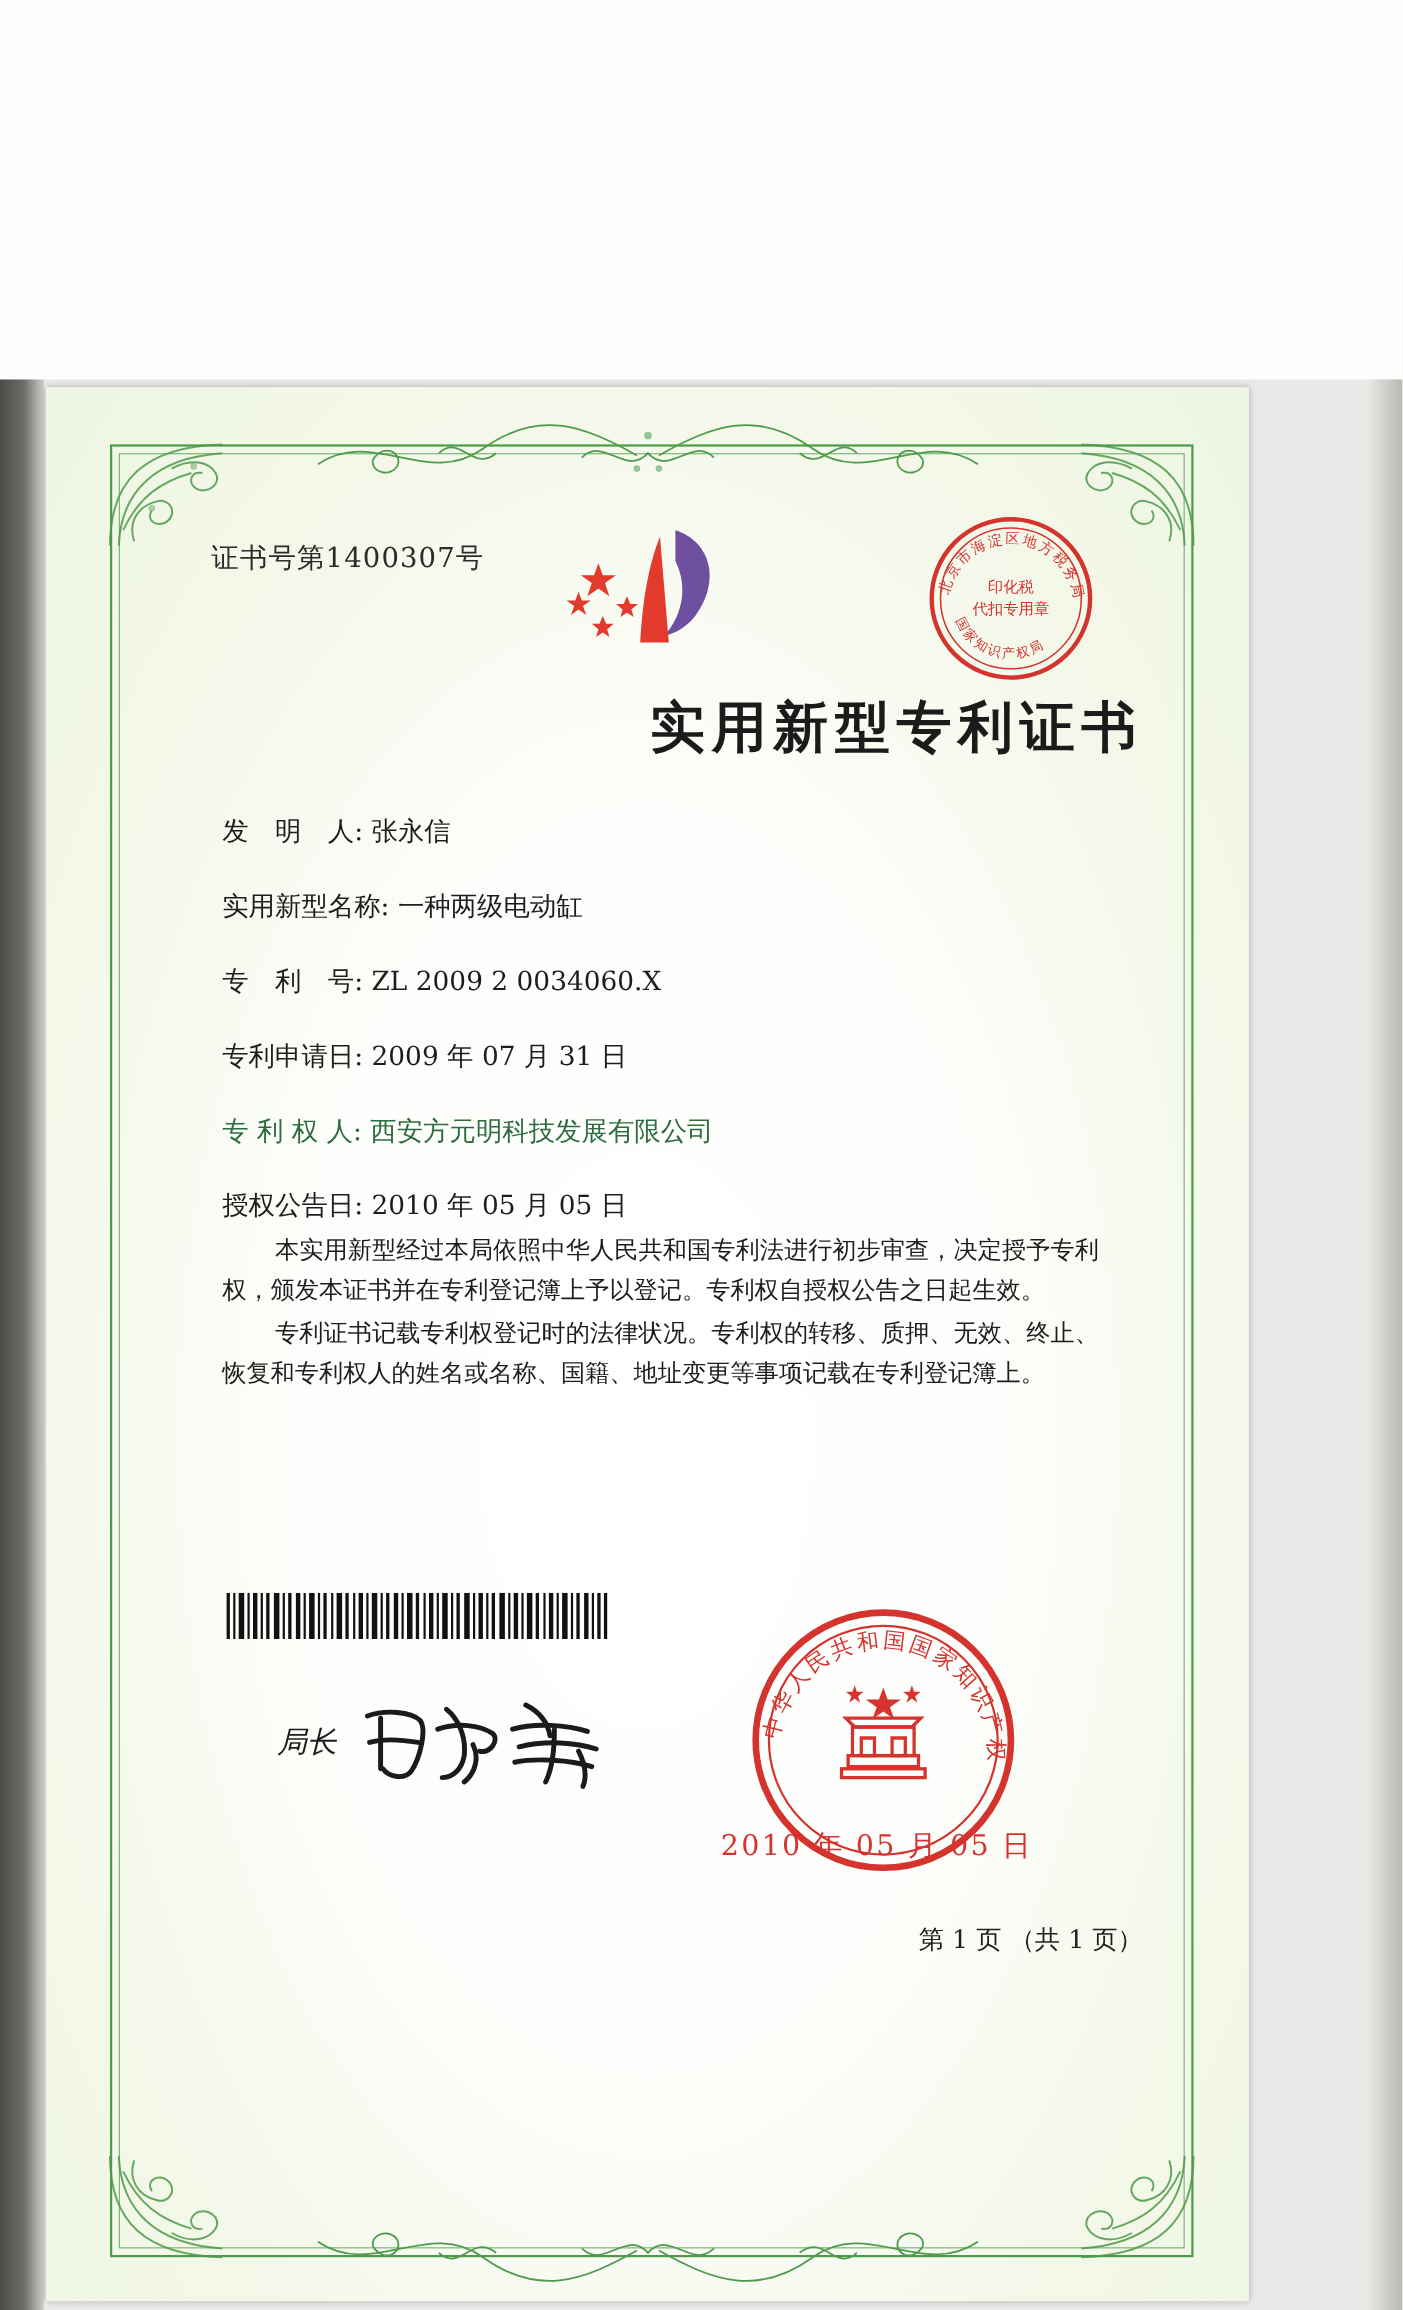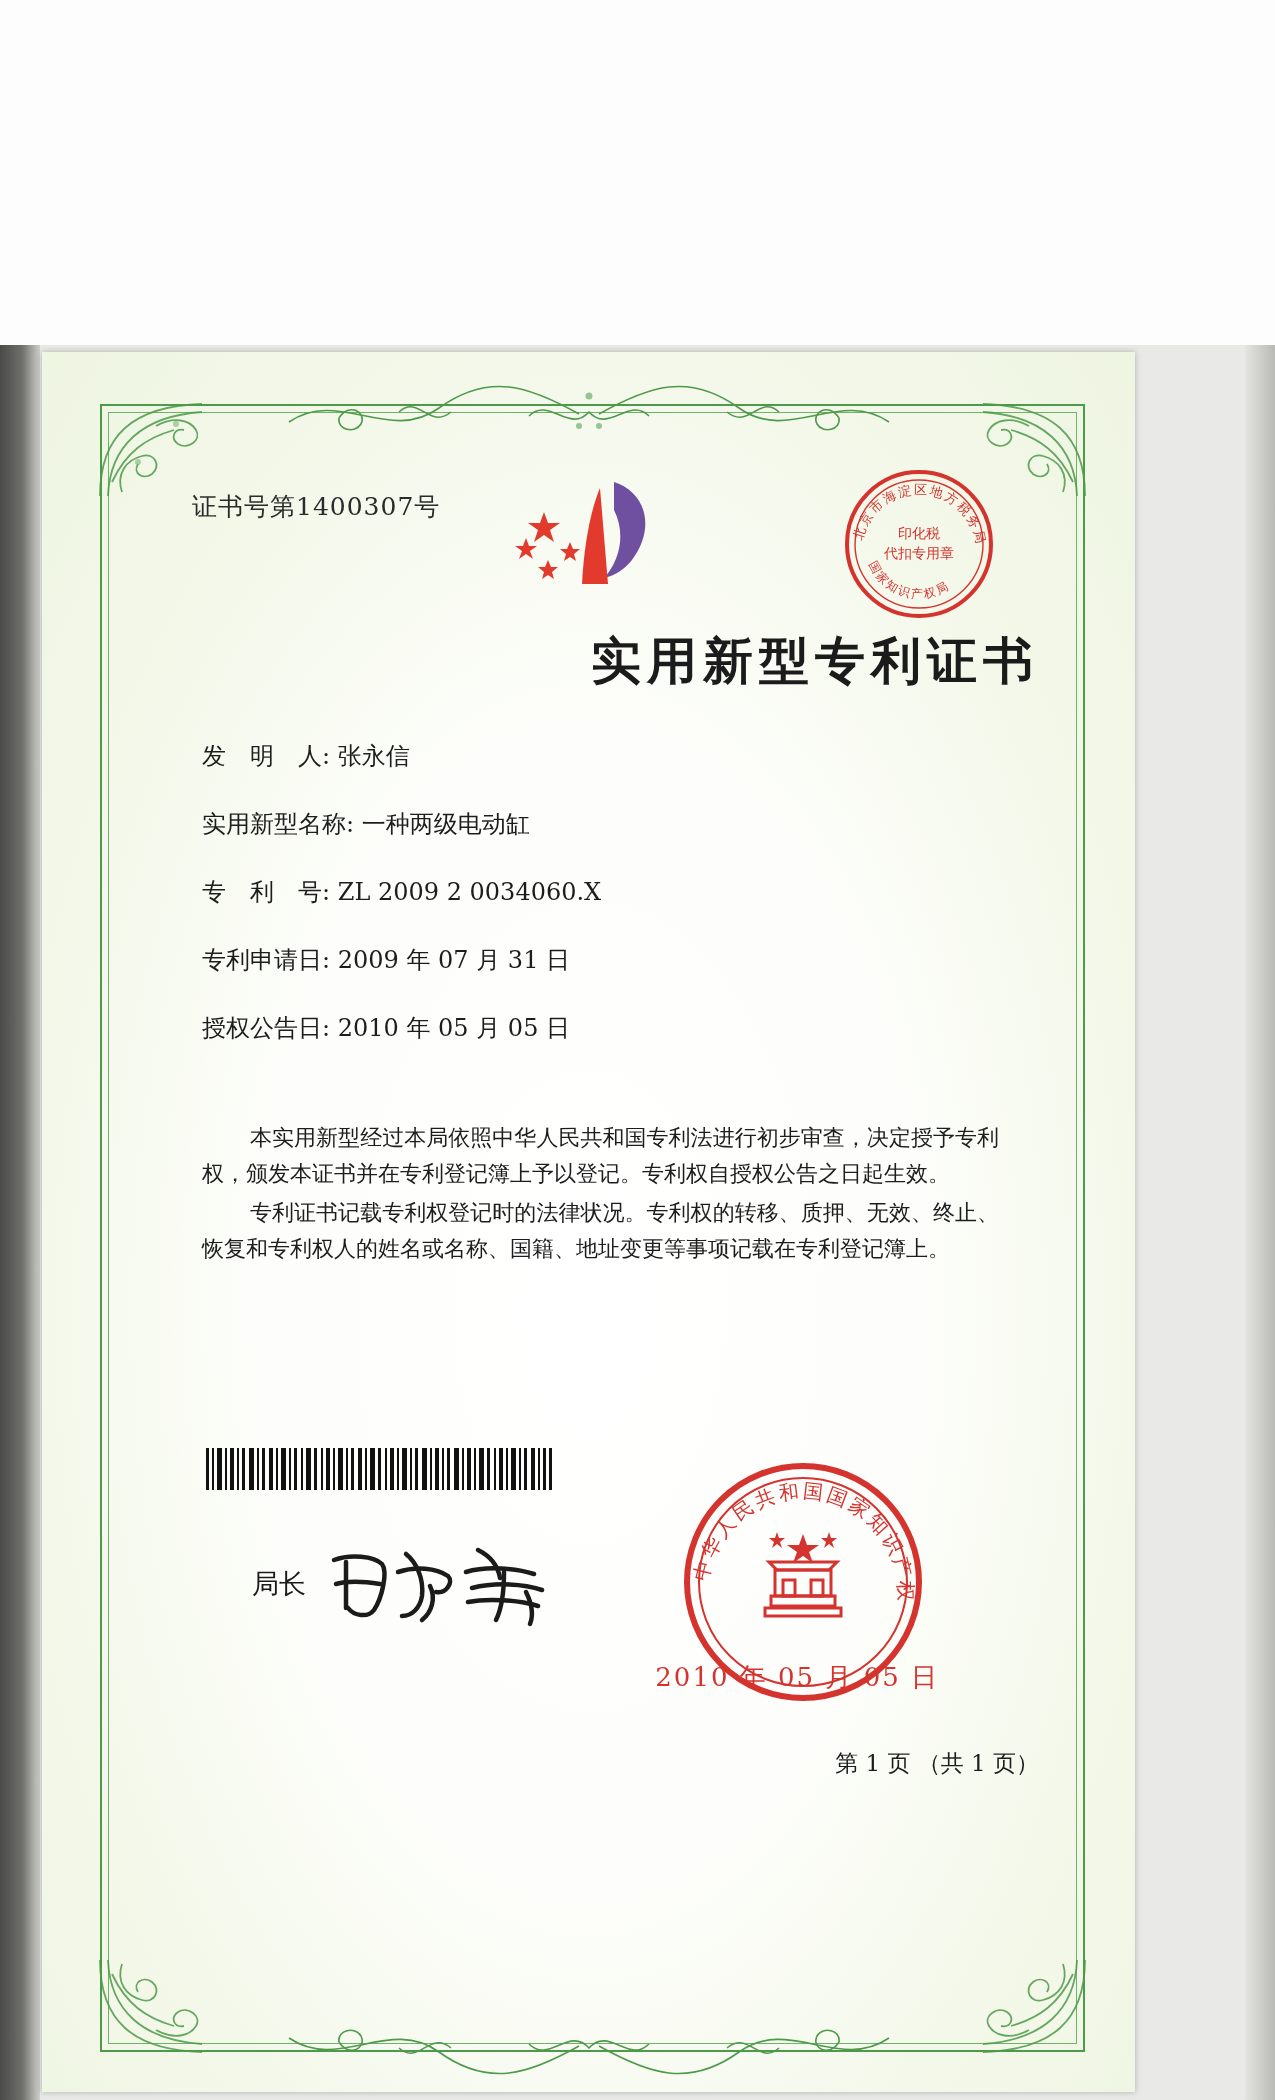--- a/index.html
+++ b/index.html
@@ -174,20 +174,21 @@
     height: 42px;
   }
 
   
   #sign-area {
     position: absolute;
     left: 110px;
     top: 1090px;
     display: flex;
     align-items: center;
+    font-style: italic;
   }
   #sign-label {
     font-size: 27px;
     color: #1a1a1a;
     margin-right: 14px;
     font-family: "DejaVu Serif", serif;
   }
   #signature {
     width: 260px;
     height: 92px;
@@ -337,20 +338,24 @@
           <span class="field-label">实用新型名称:</span>
           <span class="field-value">一种两级电动缸</span>
         </div>
         <div class="field-row">
           <span class="field-label">专　利　号:</span>
           <span class="field-value">ZL 2009 2 0034060.X</span>
         </div>
         <div class="field-row">
           <span class="field-label">专利申请日:</span>
           <span class="field-value">2009 年 07 月 31 日</span>
+        </div>
+        <div class="field-row green">
+          <span class="field-label">专 利 权 人:</span>
+          <span class="field-value">西安方元明科技发展有限公司</span>
         </div>
         <div class="field-row">
           <span class="field-label">授权公告日:</span>
           <span class="field-value">2010 年 05 月 05 日</span>
         </div>
       </div>
 
       <div id="paragraphs">
         <p>本实用新型经过本局依照中华人民共和国专利法进行初步审查，决定授予专利权，颁发本证书并在专利登记簿上予以登记。专利权自授权公告之日起生效。</p>
         <p>专利证书记载专利权登记时的法律状况。专利权的转移、质押、无效、终止、恢复和专利权人的姓名或名称、国籍、地址变更等事项记载在专利登记簿上。</p>

